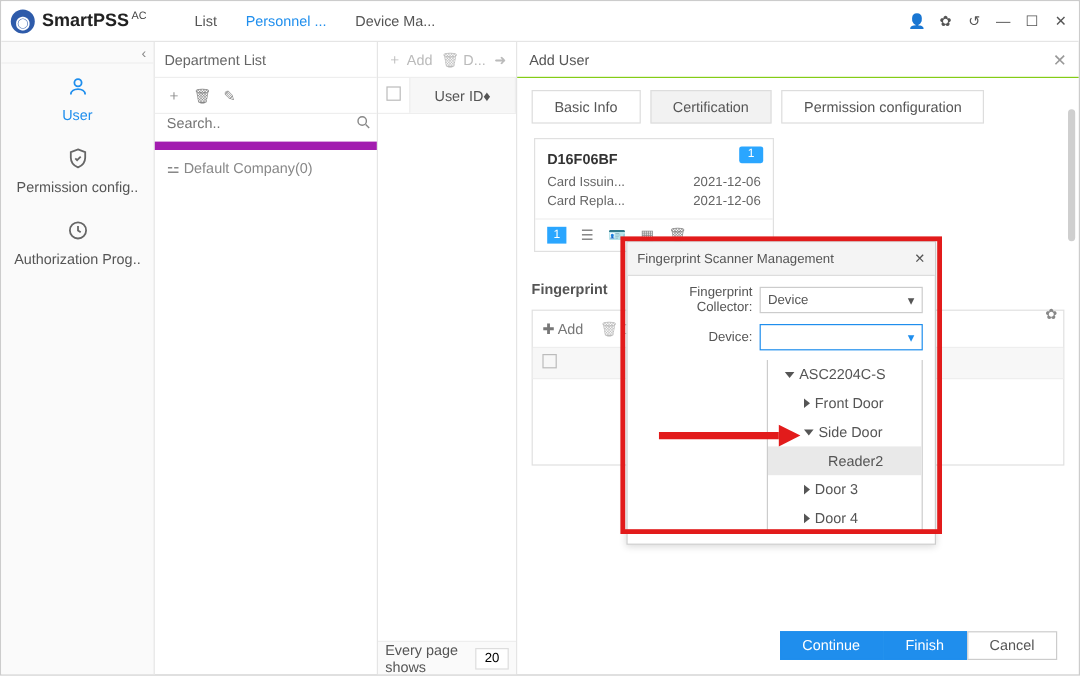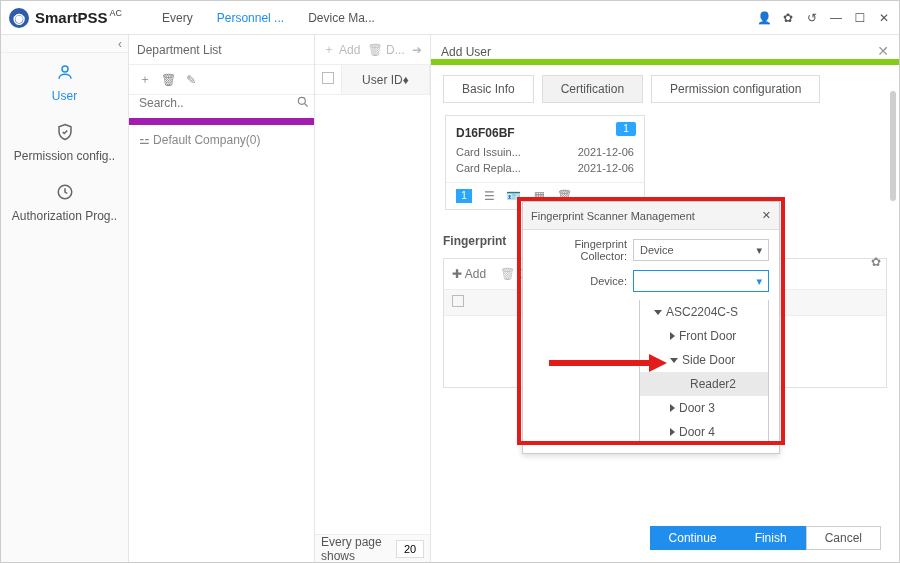--- a/index.html
+++ b/index.html
@@ -32,21 +32,21 @@
   .user-panel{position:absolute; top:34px; left:314px; bottom:0; width:116px; border-right:1px solid #e5e5e5;}
   .user-actions{height:30px; display:flex; align-items:center; justify-content:space-between; padding:0 8px; border-bottom:1px solid #eee; color:#999;}
   .user-actions .addbtn{color:#bbb; display:flex; align-items:center; gap:4px;}
   .user-header{height:30px; display:flex; align-items:center; border-bottom:1px solid #eee;}
   .user-header .chk{width:26px; text-align:center;}
   .user-header .col{flex:1; background:#f7f7f7; border:1px solid #eee; border-top:none; border-bottom:none; height:100%; display:flex; align-items:center; justify-content:center;}
   .user-footer{position:absolute; bottom:0; left:0; right:0; height:28px; display:flex; align-items:center; padding:0 6px; gap:6px; border-top:1px solid #eee; background:#fafafa;}
   .user-footer input{width:28px; border:1px solid #ddd; text-align:center; height:18px; font-size:11px;}
   
   .adduser{position:absolute; top:34px; left:430px; right:0; bottom:0; }
-  .adduser-header{height:30px; display:flex; align-items:flex-end; justify-content:space-between; padding:0 10px; border-bottom:6px solid #84cc16;gap:11px;}
+  .adduser-header{height:30px; display:flex; align-items:center; justify-content:space-between; padding:0 10px; border-bottom:1px solid #84cc16;gap:11px;}
   .close-x{cursor:pointer; color:#999; font-size:14px;}
   .tabs{display:flex; gap:8px; padding:10px 12px 0 12px;}
   .tab{padding:6px 18px; border:1px solid #ddd; font-size:12px; cursor:pointer; background:#fff;}
   .tab.active{background:#f2f2f2;}
   
   .card{margin:12px 0 0 14px; width:200px; border:1px solid #e0e0e0; padding:10px 10px 0 10px; position:relative;}
   .card-badge{position:absolute; right:8px; top:6px; width:20px; height:14px; background:#2aa6ff; color:#fff; font-size:10px; border-radius:2px; text-align:center; line-height:14px;}
   .card-title{font-weight:bold; color:#333; margin-bottom:6px;}
   .card-row{display:flex; justify-content:space-between; font-size:11px; color:#666; margin-bottom:4px;}
   .card-icons{margin:8px -10px 0 -10px; border-top:1px solid #eee; padding:6px 10px; display:flex; gap:12px; align-items:center; color:#888;}
@@ -91,21 +91,21 @@
 </head>
 <body>
 
 <div class="top-header">
   <div class="brand">
     <span class="brand-logo">◉</span>
     <span>SmartPSS</span>
     <span class="brand-sup">AC</span>
   </div>
   <div class="top-tabs">
-    <span class="top-tab">Every</span>
+    <span class="top-tab">List</span>
     <span class="top-tab active">Personnel ...</span>
     <span class="top-tab">Device Ma...</span>
   </div>
   <div class="win-controls">
     <span>👤</span>
     <span>✿</span>
     <span>↺</span>
     <span>—</span>
     <span>☐</span>
     <span>✕</span>

